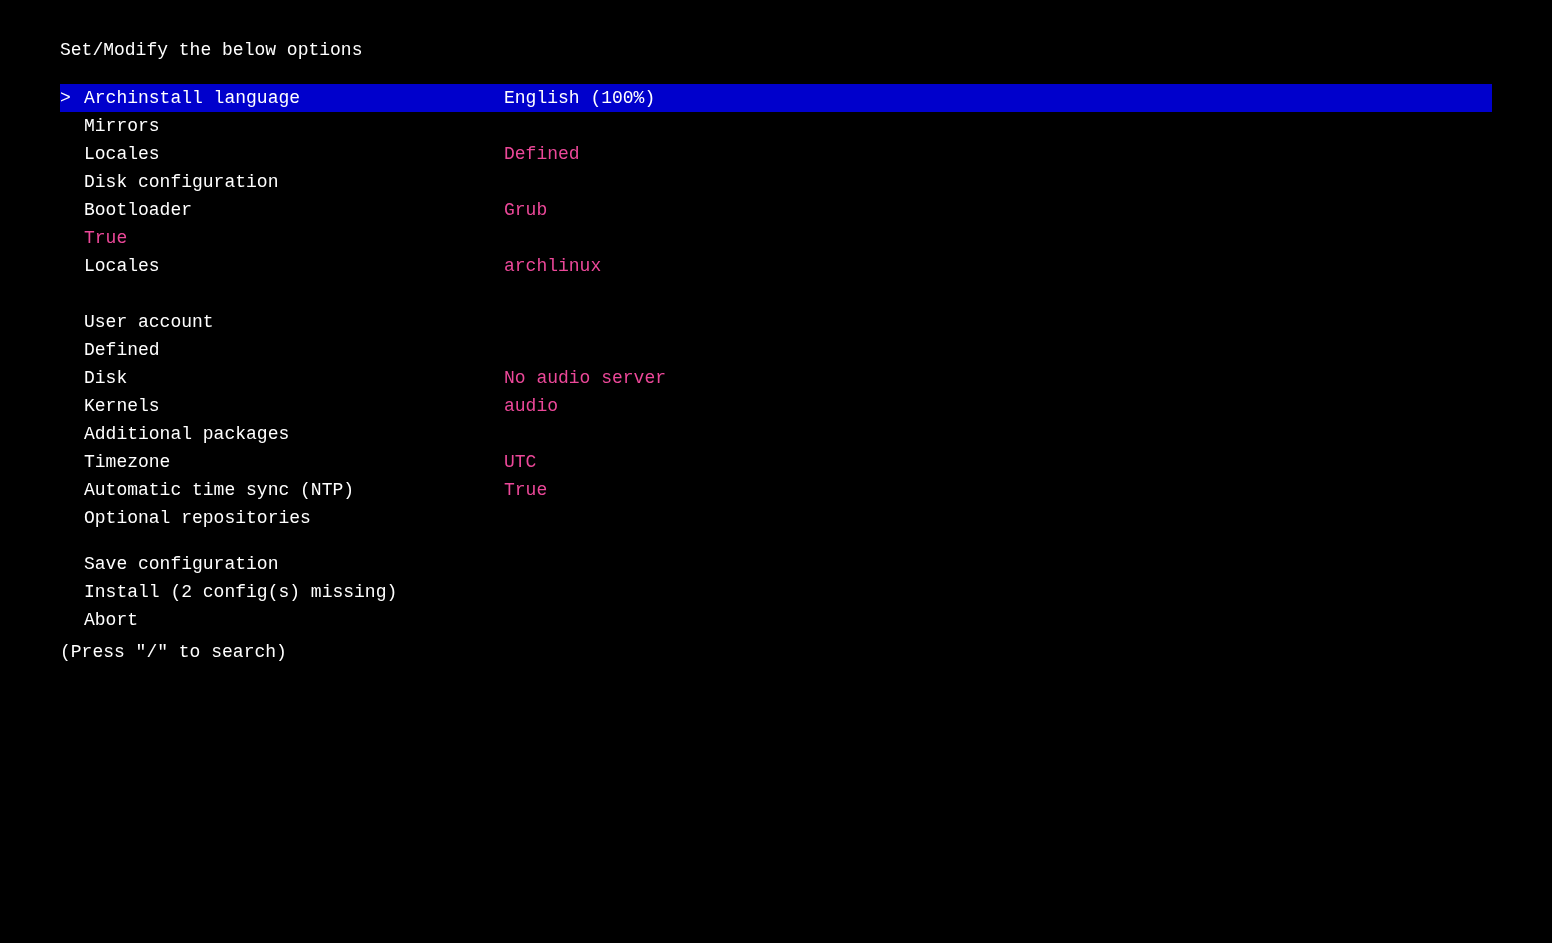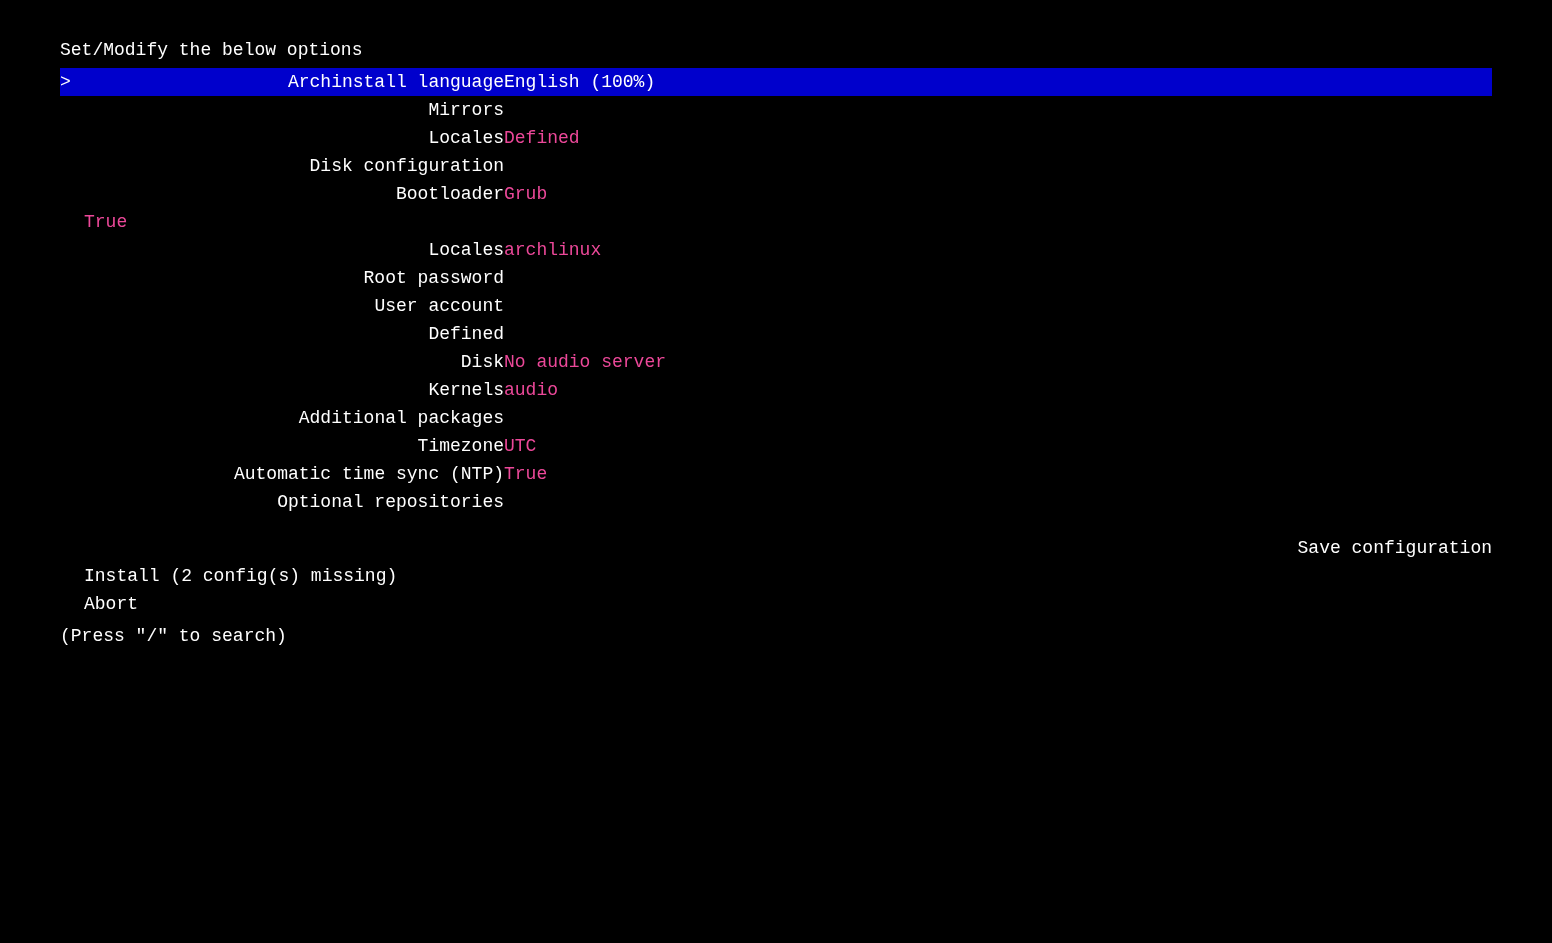--- a/index.html
+++ b/index.html
@@ -21,21 +21,21 @@
       justify-content: flex-start;
     }
 
     .terminal {
       width: 100%;
       height: 100%;
       padding: 40px 60px;
     }
 
     .header {
-      margin-bottom: 8px;
+      margin-bottom: 24px;
       color: #ffffff;
     }
 
     .menu-list {
       list-style: none;
       width: 100%;
     }
 
     .menu-item {
       display: flex;
@@ -54,21 +54,20 @@
       width: 24px;
       display: inline-block;
       flex-shrink: 0;
       color: #ffffff;
     }
 
     .menu-item .item-label {
       width: 420px;
       display: inline-block;
       flex-shrink: 0;
-      text-align: right;
     }
 
     .menu-item .item-value {
       display: inline-block;
       color: #ec4899;
     }
 
     .menu-item.selected .item-label,
     .menu-item.selected .item-value {
       color: #ffffff;
@@ -121,21 +120,20 @@
         <span class="arrow">&nbsp;</span>
         <span class="item-value">True</span>
       </li>
       <li class="menu-item">
         <span class="arrow">&nbsp;</span>
         <span class="item-label">Locales</span>
         <span class="item-value">archlinux</span>
       </li>
       <li class="menu-item">
         <span class="arrow">&nbsp;</span>
-        <span class="item-label">Root password</span>
         <span class="item-value"></span>
       </li>
       <li class="menu-item">
         <span class="arrow">&nbsp;</span>
         <span class="item-label">User account</span>
         <span class="item-value"></span>
       </li>
       <li class="menu-item">
         <span class="arrow">&nbsp;</span>
         <span class="item-label">Defined</span>
@@ -169,21 +167,21 @@
       <li class="menu-item">
         <span class="arrow">&nbsp;</span>
         <span class="item-label">Optional repositories</span>
         <span class="item-value"></span>
       </li>
     </ul>
 
   <div class="spacer"></div>
 
   <ul class="actions-list" style="list-style:none;">
-  <li style="padding: 4px 0px 4px 24px; cursor: pointer; color: rgb(255, 255, 255); text-align: right;"><span>Save configuration</span></li>
+  <li style="padding: 4px 0px 4px 24px; cursor: pointer; color: rgb(255, 255, 255);"><span>Save configuration</span></li>
       <li style="padding: 4px 0px 4px 24px; cursor: pointer; color: rgb(255, 255, 255);"><span>Install (2 config(s) missing)</span></li>
       <li style="padding: 4px 0px 4px 24px; cursor: pointer; color: rgb(255, 255, 255);"><span>Abort</span></li>
     </ul>
 
   <div class="footer-hint">
     <span>(Press "/" to search)</span>
   </div>
 </div>
 
 </body></html>

